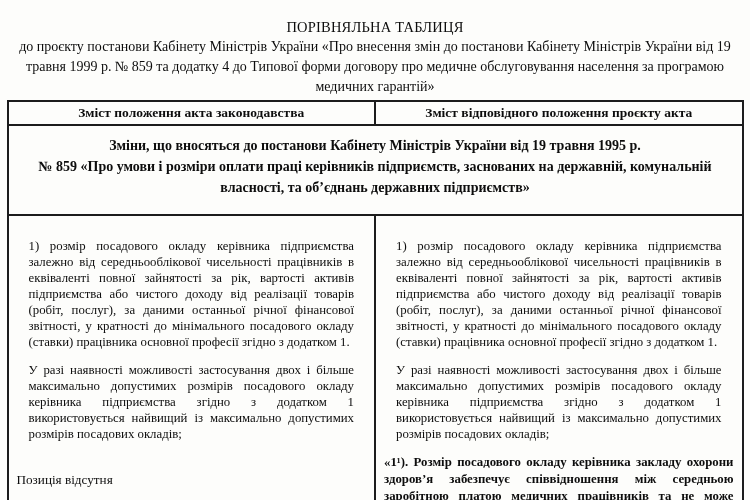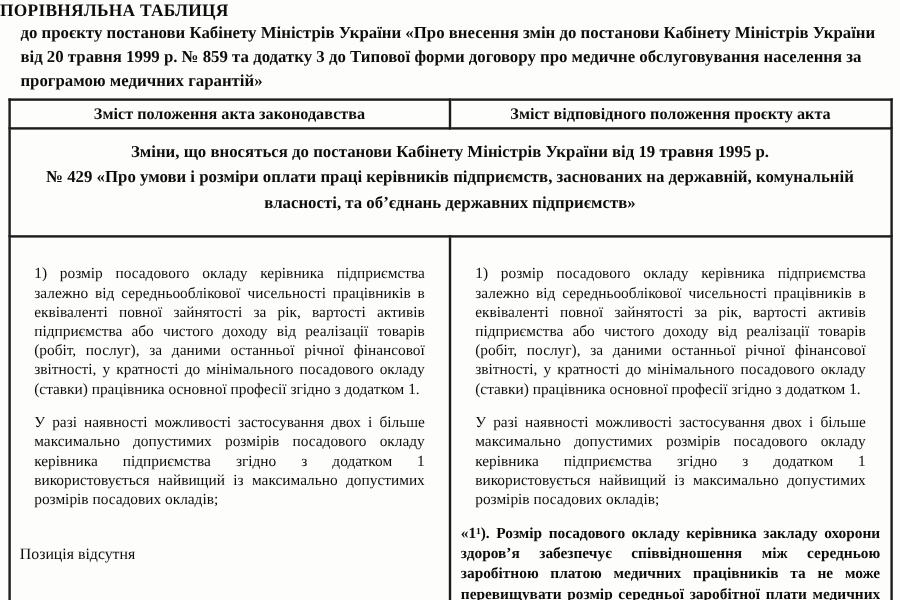--- a/index.html
+++ b/index.html
@@ -8,23 +8,23 @@
     width: 750px;
     height: 500px;
     margin: 0 auto;
     background: #fdfdfb;
     font-family: "Liberation Serif", "DejaVu Serif", serif;
     color: #0d0d0d;
     overflow: hidden;
     box-sizing: border-box;
   }
   .title-block {
-    padding-top: 0;
-    text-align: left;
-    font-weight: bold;
+    padding-top: 18px;
+    text-align: center;
+    font-weight: normal;
   }
   .doc-title {
     font-size: 14.5px;
     line-height: 18px;
     margin: 0;
     letter-spacing: 0.2px;
   }
   .doc-subtitle {
     font-size: 14px;
     line-height: 20px;
@@ -80,34 +80,34 @@
     font-size: 13.2px;
   }
 </style>
 </head>
 <body>
 
 <div class="page">
 
   <div class="title-block">
     <p class="doc-title">ПОРІВНЯЛЬНА ТАБЛИЦЯ</p>
-    <p class="doc-subtitle">до проєкту постанови Кабінету Міністрів України «Про внесення змін до постанови Кабінету Міністрів України від 20 травня 1999 р. № 859 та додатку 3 до Типової форми договору про медичне обслуговування населення за програмою медичних гарантій»</p>
+    <p class="doc-subtitle">до проєкту постанови Кабінету Міністрів України «Про внесення змін до постанови Кабінету Міністрів України від 19 травня 1999 р. № 859 та додатку 4 до Типової форми договору про медичне обслуговування населення за програмою медичних гарантій»</p>
   </div>
 
   <table class="compare">
     <tbody>
       <tr>
         <th class="col-header">Зміст положення акта законодавства</th>
         <th class="col-header">Зміст відповідного положення проєкту акта</th>
       </tr>
 
       <tr>
         <td class="section-heading" colspan="2">
           <div>Зміни, що вносяться до постанови Кабінету Міністрів України від 19 травня 1995 р.</div>
-          <div>№ 429 «Про умови і розміри оплати праці керівників підприємств, заснованих на державній, комунальній власності, та об’єднань державних підприємств»</div>
+          <div>№ 859 «Про умови і розміри оплати праці керівників підприємств, заснованих на державній, комунальній власності, та об’єднань державних підприємств»</div>
         </td>
       </tr>
 
       <tr>
         <td class="body-cell">
           <p class="cell-par">1) розмір посадового окладу керівника підприємства залежно від середньооблікової чисельності працівників в еквіваленті повної зайнятості за рік, вартості активів підприємства або чистого доходу від реалізації товарів (робіт, послуг), за даними останньої річної фінансової звітності, у кратності до мінімального посадового окладу (ставки) працівника основної професії згідно з додатком 1.</p>
           <p class="cell-par">У разі наявності можливості застосування двох і більше максимально допустимих розмірів посадового окладу керівника підприємства згідно з додатком 1 використовується найвищий із максимально допустимих розмірів посадових окладів;</p>
           <p class="missing-note">Позиція відсутня</p>
         </td>
         <td class="body-cell">

